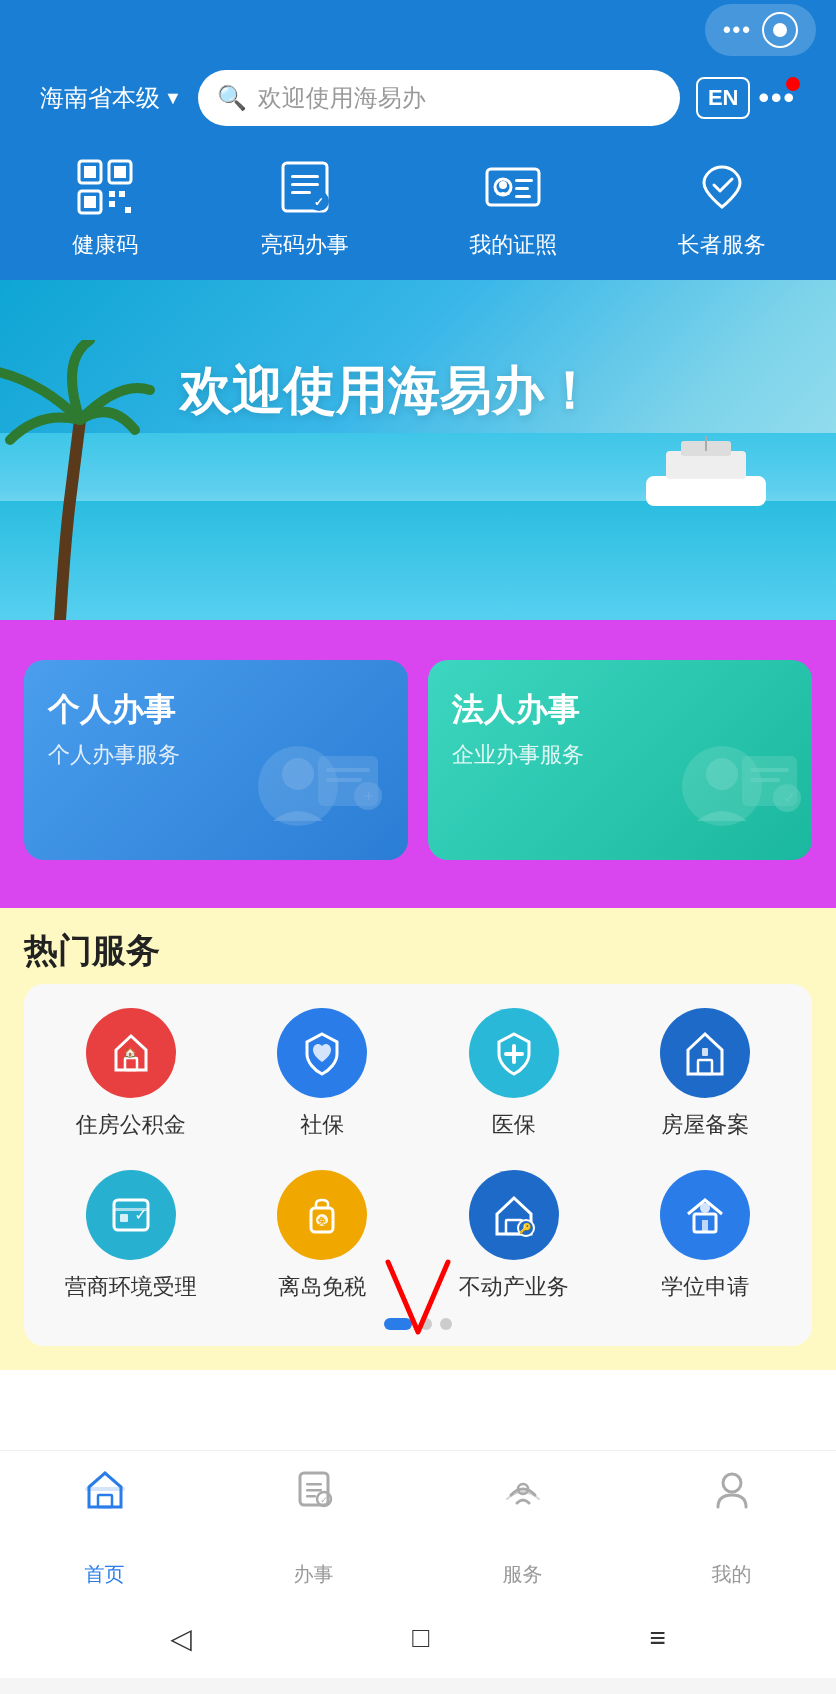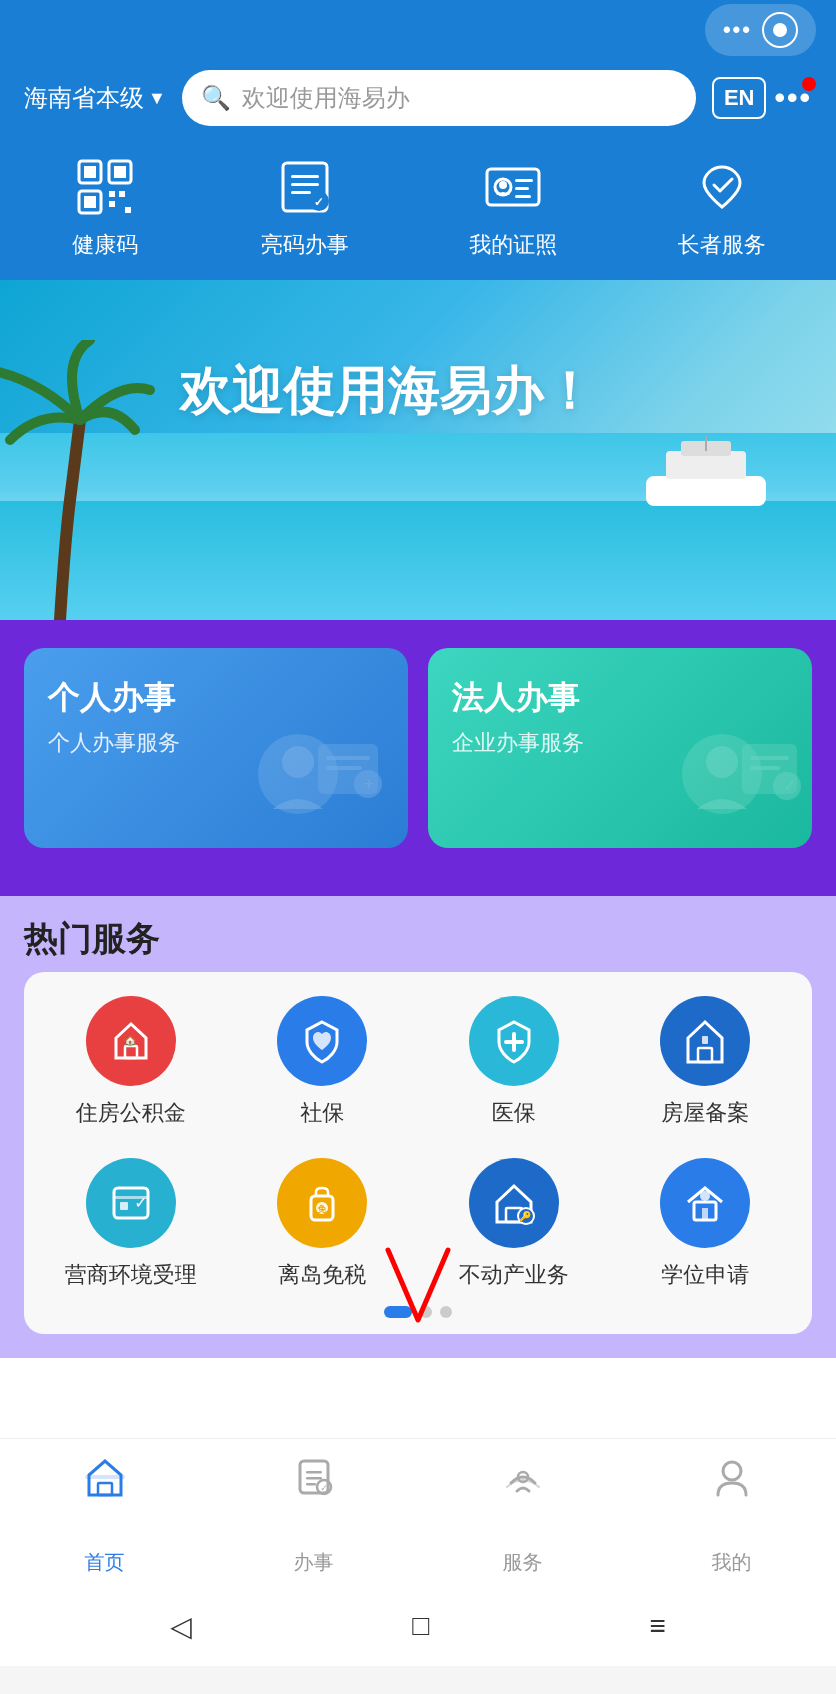--- a/index.html
+++ b/index.html
@@ -53,21 +53,21 @@
     .status-record-inner {
       width: 14px;
       height: 14px;
       background: white;
       border-radius: 50%;
     }
 
     
     .header {
       background: #1a7ed4;
-      padding: 10px 24px 16px;
+      padding: 10px 40px 16px;
       display: flex;
       align-items: center;
       gap: 16px;
     }
     .location-selector {
       display: flex;
       align-items: center;
       gap: 4px;
       color: white;
       font-size: 24px;
@@ -185,22 +185,22 @@
       display: flex;
       align-items: flex-end;
     }
     .palm-svg {
       width: 180px;
       height: 280px;
     }
 
     
     .card-section {
-      background: #6d28d9;
-      padding: 4px 24px 24px;
+      background: #d946ef;
+      padding: 16px 24px 24px;
     }
     .cards-row {
       display: flex;
       gap: 20px;
       padding: 24px 0;
     }
     .service-card {
       flex: 1;
       border-radius: 20px;
       padding: 28px 24px;
@@ -220,21 +220,21 @@
       font-weight: bold;
       margin-bottom: 8px;
     }
     .card-subtitle {
       color: rgba(255,255,255,0.85);
       font-size: 22px;
     }
 
     
     .hot-section {
-      background: #c4b5fd;
+      background: #fef9c3;
       padding: 0 24px 24px;
     }
     .section-title {
       font-size: 34px;
       font-weight: bold;
       color: #222;
       padding: 20px 0 10px;
     }
     .services-container {
       background: #f8f8f8;

